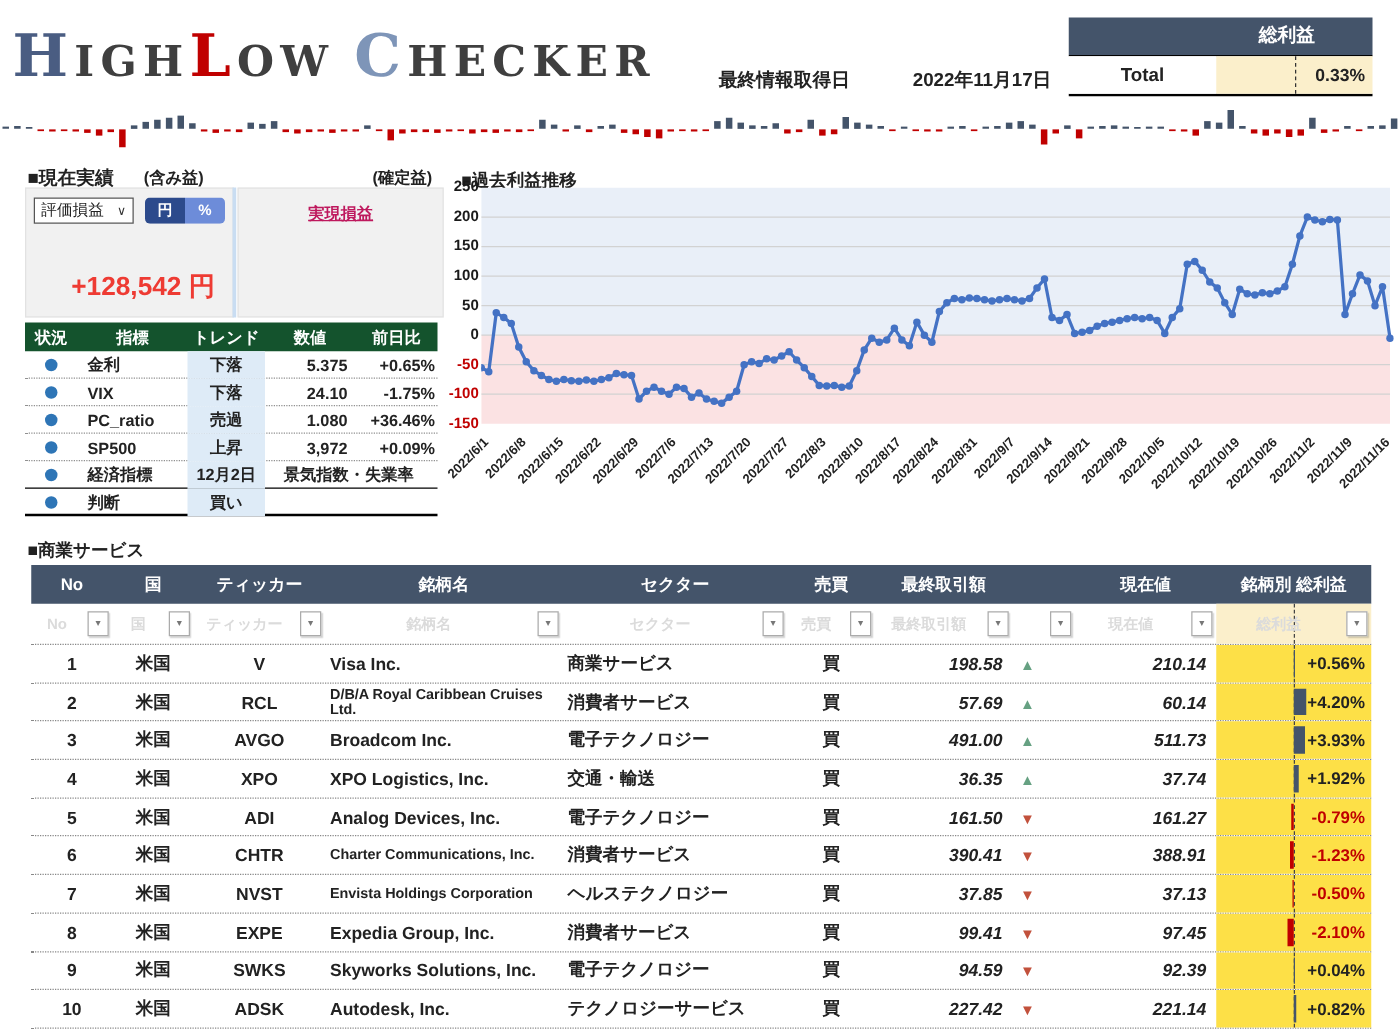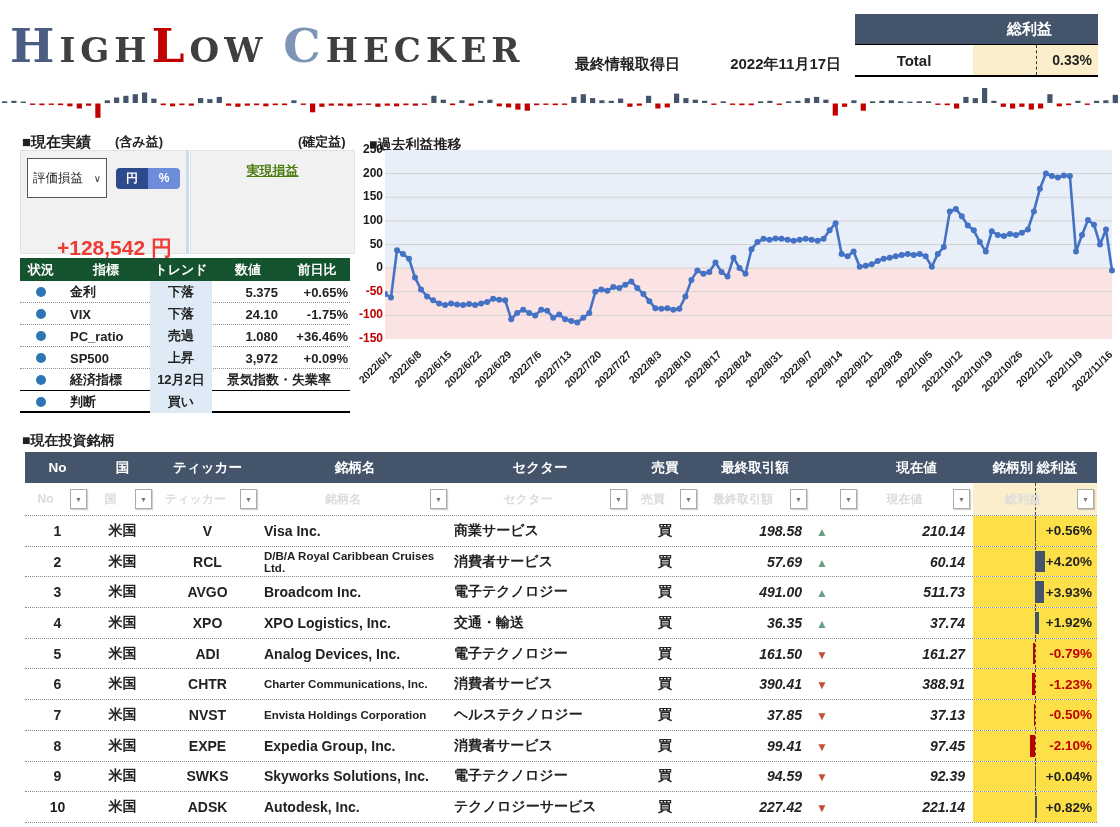--- a/index.html
+++ b/index.html
@@ -30,31 +30,31 @@
   .sparkline { position:absolute; left:0; top:88px; }
   
   .perf-title { position:absolute; left:22px; top:133px; font-size:15px; font-weight:bold; width:340px; }
   .perf-title .sub1 { position:absolute; left:93px; font-size:13px; }
   .perf-title .sub2 { position:absolute; left:276px; font-size:13px; }
   .perf-box { position:absolute; top:150px; height:104px; background:#F1F1F1; border:1px solid #E2E2E2; }
   .perf-box.left { left:20px; width:167px; padding:7px 6px; }
   .perf-box.right { left:190px; width:165px; padding:7px 6px; }
   .perf-divider { position:absolute; left:186px; top:150px; width:3px; height:104px; background:#C9DDF2; }
   .perf-controls { display:flex; justify-content:space-between; align-items:center; }
-  .select-box { width:80px; height:40px; background:#fff; border:1.5px solid #555;
+  .select-box { width:80px; height:21px; background:#fff; border:1.5px solid #555;
                 display:flex; align-items:center; justify-content:space-between;
                 padding:0 5px; font-size:12.5px; cursor:pointer; }
   .select-box .caret { font-size:10px; color:#333; }
   .toggle { display:flex; width:64px; height:21px; border-radius:4px; overflow:hidden; cursor:pointer; }
   .toggle .seg { flex:1; color:#fff; font-size:12px; font-weight:bold; text-align:center; line-height:21px; }
   .toggle .seg.on { background:#2C4A8C; }
   .toggle .seg.off { background:#6D8CD9; }
   .unrealized-value { margin-top:36px; text-align:right; padding-right:8px;
                       color:#EE3B33; font-size:21px; font-weight:bold; }
-  .realized-link { text-align:center; color:#4d7c0f; font-size:13px; font-weight:bold;
+  .realized-link { text-align:center; color:#be185d; font-size:13px; font-weight:bold;
                    text-decoration:underline; margin-top:4px; cursor:pointer; }
   .realized-value { margin-top:33px; text-align:right; padding-right:6px;
                     color:#2FA24C; font-size:19px; font-weight:bold; }
   
   .ind-table { position:absolute; left:20px; top:258px; width:330px; }
   .ind-header { display:grid; grid-template-columns:42px 88px 62px 72px 66px;
                 background:#14532d; color:#fff; height:23px; align-items:center;
                 font-size:13px; font-weight:bold; text-align:center; }
   .ind-row { display:grid; grid-template-columns:42px 88px 62px 72px 66px;
              height:22px; align-items:center; font-size:13px; font-weight:600; }
@@ -507,21 +507,21 @@
       <div class="xlabel" style="left: 490.744px; top: 212px;">2022/10/5</div>
       <div class="xlabel" style="left: 520.785px; top: 212px;">2022/10/12</div>
       <div class="xlabel" style="left: 550.826px; top: 212px;">2022/10/19</div>
       <div class="xlabel" style="left: 580.868px; top: 212px;">2022/10/26</div>
       <div class="xlabel" style="left: 610.909px; top: 212px;">2022/11/2</div>
       <div class="xlabel" style="left: 640.95px; top: 212px;">2022/11/9</div>
       <div class="xlabel" style="left: 670.992px; top: 212px;">2022/11/16</div>
     </div>
 </div>
 
-<div class="pos-title">■現在投資銘柄</div>
+<div class="pos-title">■商業サービス</div>
 <div class="pos-table">
   <div class="pos-grid pos-header" id="pos-header">
       <div>No</div>
       <div>国</div>
       <div>ティッカー</div>
       <div>銘柄名</div>
       <div>セクター</div>
       <div>売買</div>
       <div>最終取引額</div>
       <div></div>

